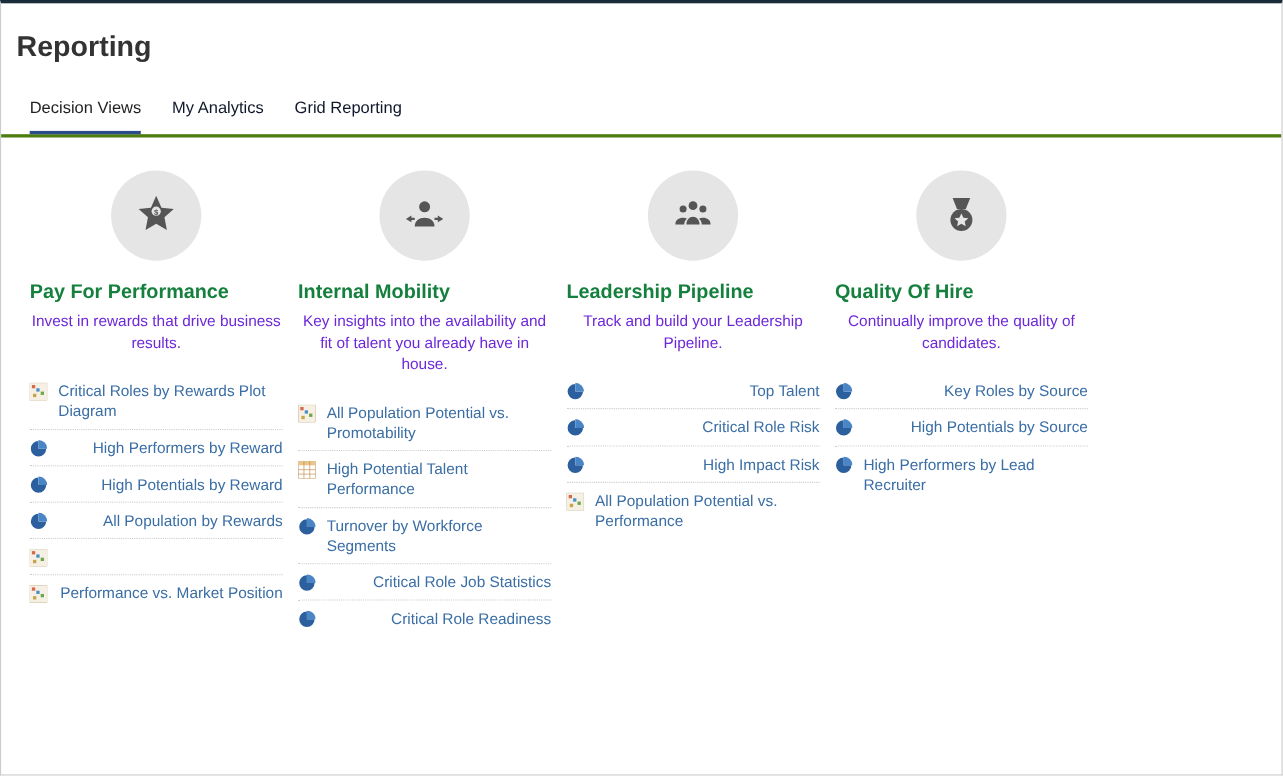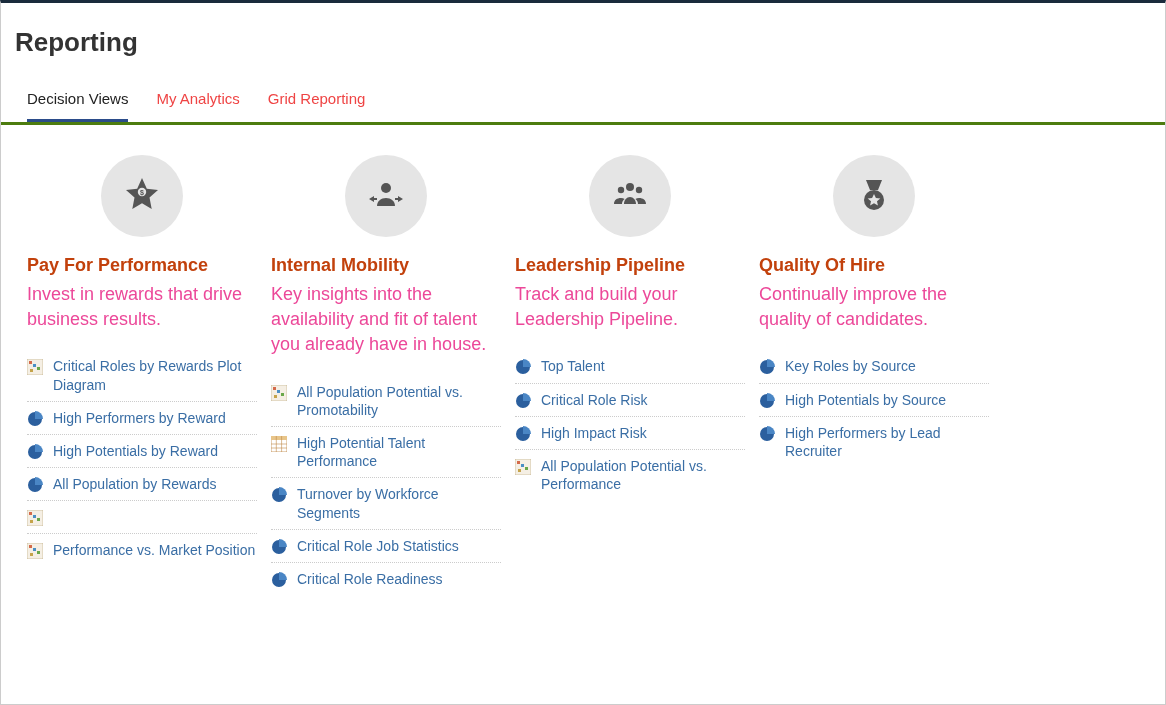--- a/index.html
+++ b/index.html
@@ -21,21 +21,21 @@
     color: #333;
   }
   .tabs {
     padding: 16px 26px 0;
     border-bottom: 3px solid #4d7c0f;
     display: flex;
     gap: 28px;
   }
   .tab {
     font-size: 15px;
-    color: #ef4444;
+    color: #0f172a;
     padding: 8px 0 12px 0;
     cursor: pointer;
     border-bottom: 3px solid transparent;
   }
   .tab.active {
     color: #222;
     border-bottom-color: #2b4c8a;
   }
   .content {
     display: flex;
@@ -54,35 +54,37 @@
     background: #e5e5e5;
     margin: 0 auto 18px;
     display: flex;
     align-items: center;
     justify-content: center;
   }
   .icon-circle svg { fill: #555; }
   .cat-title {
     font-size: 18px;
     font-weight: 600;
-    color: #c2410c;
+    color: #15803d;
     margin-bottom: 6px;
   }
   .cat-desc {
-    font-size: 18px;
-    color: #ec4899;
+    font-size: 14px;
+    color: #6d28d9;
     line-height: 1.4;
     margin-bottom: 18px;
+    text-align: center;
   }
   .link-row {
     display: flex;
     align-items: flex-start;
     gap: 10px;
     padding: 7px 0;
     border-bottom: 1px dotted #ccc;
+    justify-content: space-between;
   }
   .link-row:last-child { border-bottom: none; }
   .link-row a {
     color: #3a6ea5;
     font-size: 14px;
     text-decoration: none;
     line-height: 1.3;
     cursor: pointer;
   }
   .tiny-icon { width: 16px; height: 16px; flex-shrink: 0; margin-top: 2px; }

